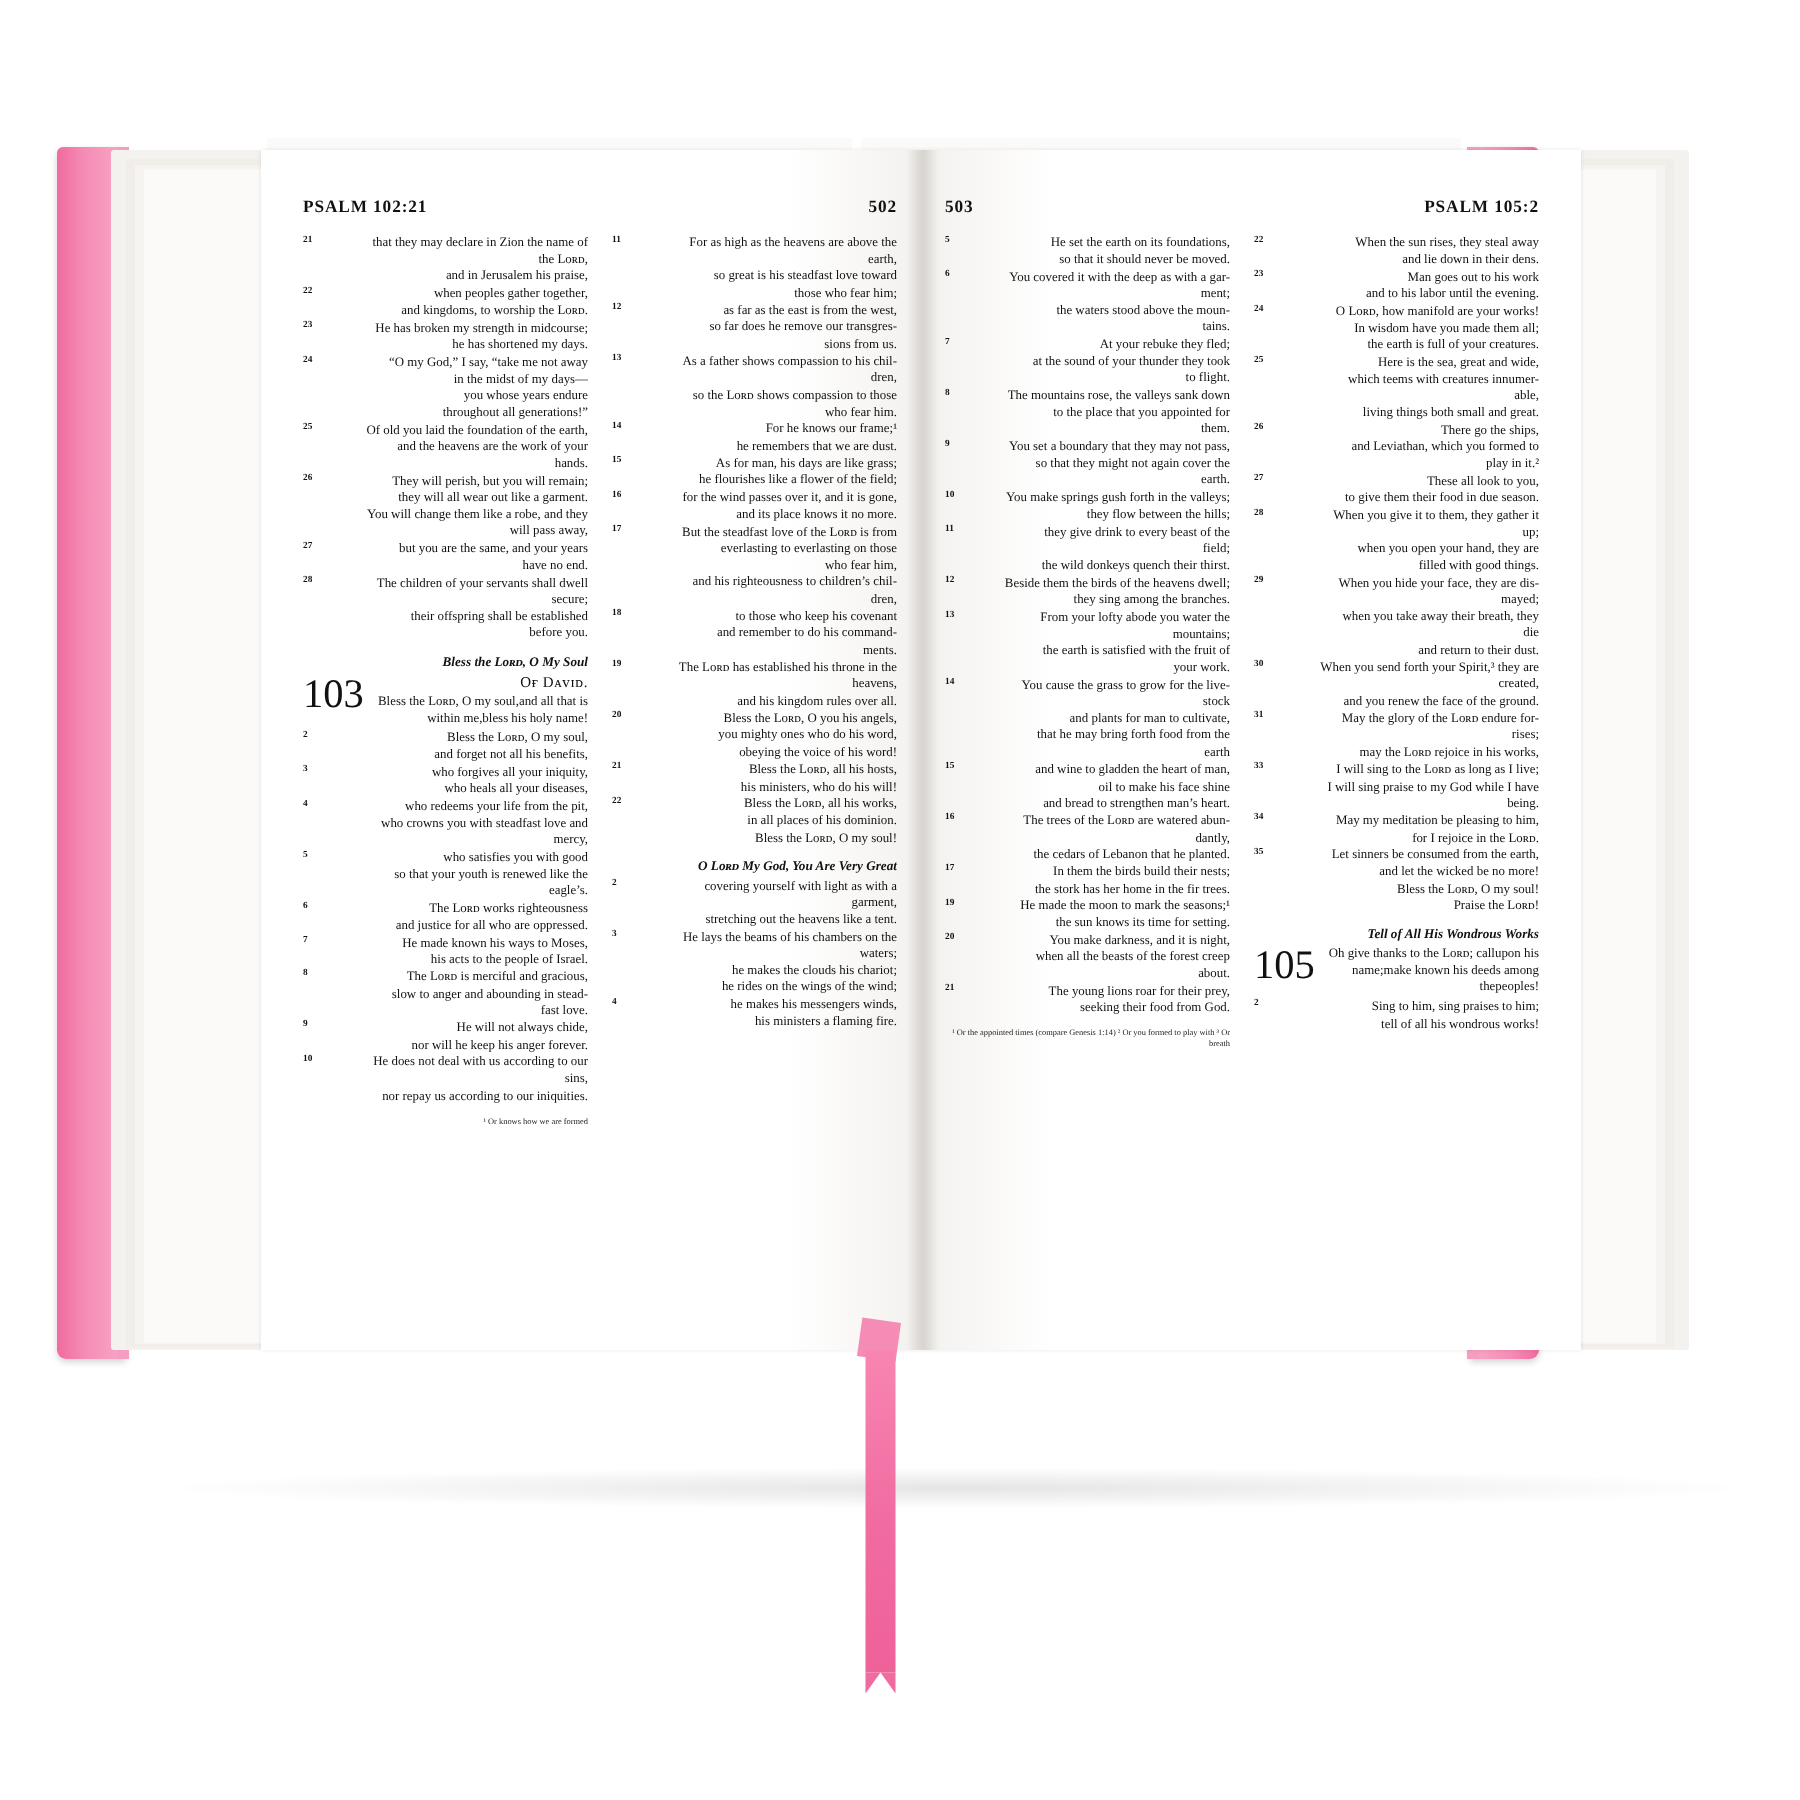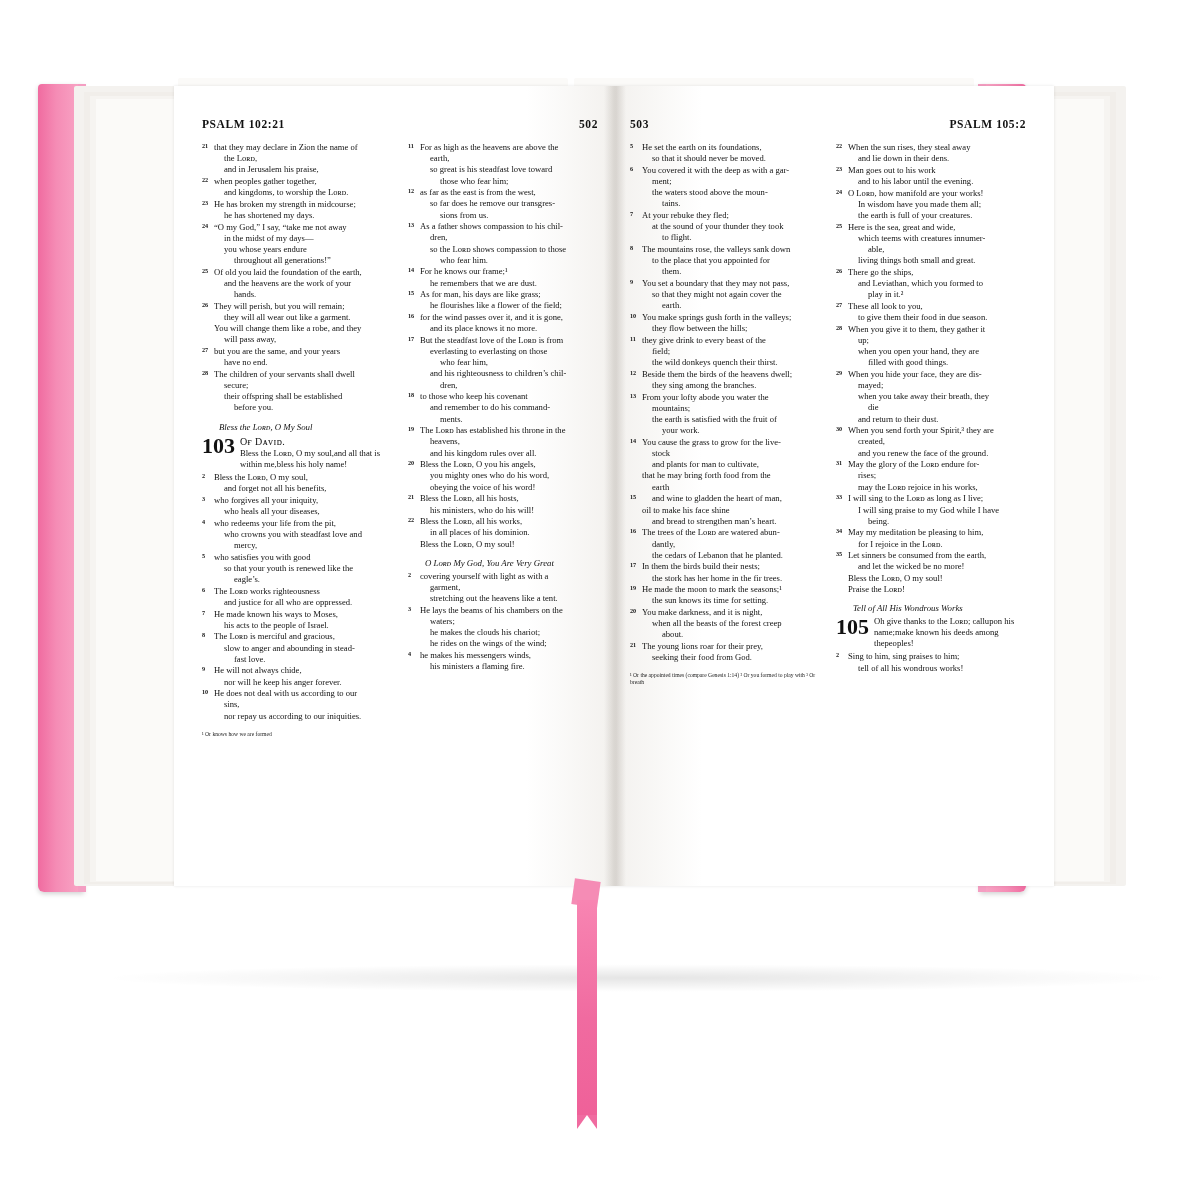--- a/index.html
+++ b/index.html
@@ -5,21 +5,21 @@
   html,body{margin:0;padding:0;}
   body{
     width:1200px;height:1200px;
     background:#ffffff;
     font-family:"Liberation Serif", serif;
     overflow:hidden;
     position:relative;
   }
   .book{
     position:absolute;
-    left:38px;top:84px;width:988px;height:820px;
+    left:38px;top:98px;width:988px;height:820px;text-align:right;
   }
   
   .cover-left{
     position:absolute;left:0;top:0;width:46px;height:808px;
     background:linear-gradient(to right,#f06ba0 0%,#f58cb5 40%,#f9a8c7 100%);
     border-radius:4px 0 0 6px;
     box-shadow:0 2px 5px rgba(0,0,0,0.18);
   }
   .cover-right{
     position:absolute;right:0;top:0;width:46px;height:808px;
@@ -106,26 +106,26 @@
     position:absolute;left:0;top:0;
     font-size:6.2px;
     font-weight:bold;
     color:#111;
   }
   .v .l{display:block;}
   .v .i1{padding-left:10px;}
   .v .i2{padding-left:20px;}
 
   .sechead{
-    font-size:8.8px;font-weight:normal;font-style:italic;
+    font-size:8.8px;font-weight:bold;font-style:italic;
     margin:8px 0 3px 17px;color:#111;
   }
   .chapstart{display:flex;align-items:flex-start;margin:2px 0 2px 0;}
   .chapnum{
-    font-size:22px;line-height:0.85;font-weight:bold;color:#111;
+    font-size:27px;line-height:0.85;font-weight:normal;color:#111;
     margin-right:5px;padding-top:2px;
   }
   .chapbody{flex:1;font-size:8.6px;line-height:1.30;color:#111;}
   .byline{font-size:10px;letter-spacing:0.4px;}
   .footnote{
     margin-top:9px;font-size:5.6px;line-height:1.25;color:#222;
     border-top:0px;
   }
   .ribbon{
     position:absolute;left:577px;top:900px;width:20px;height:215px;

